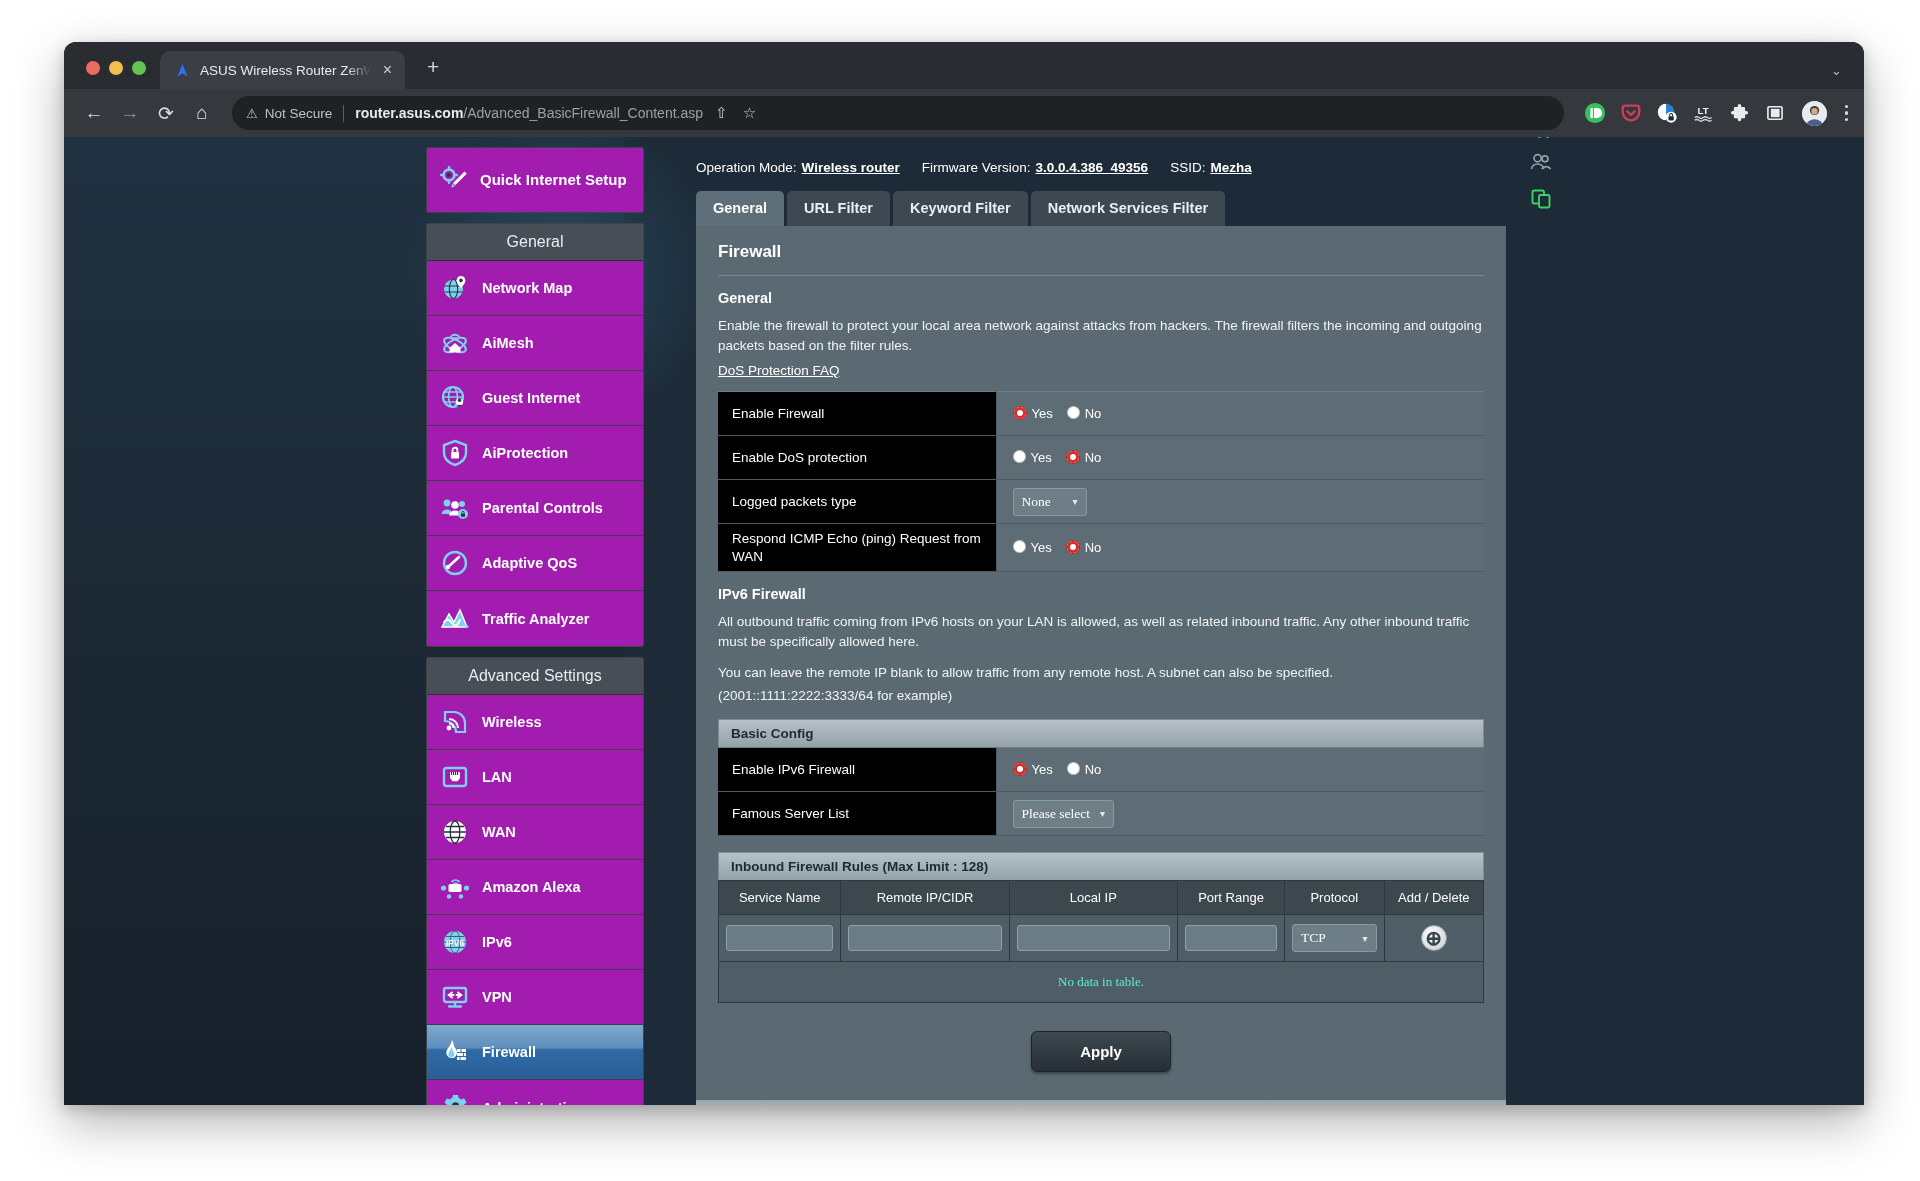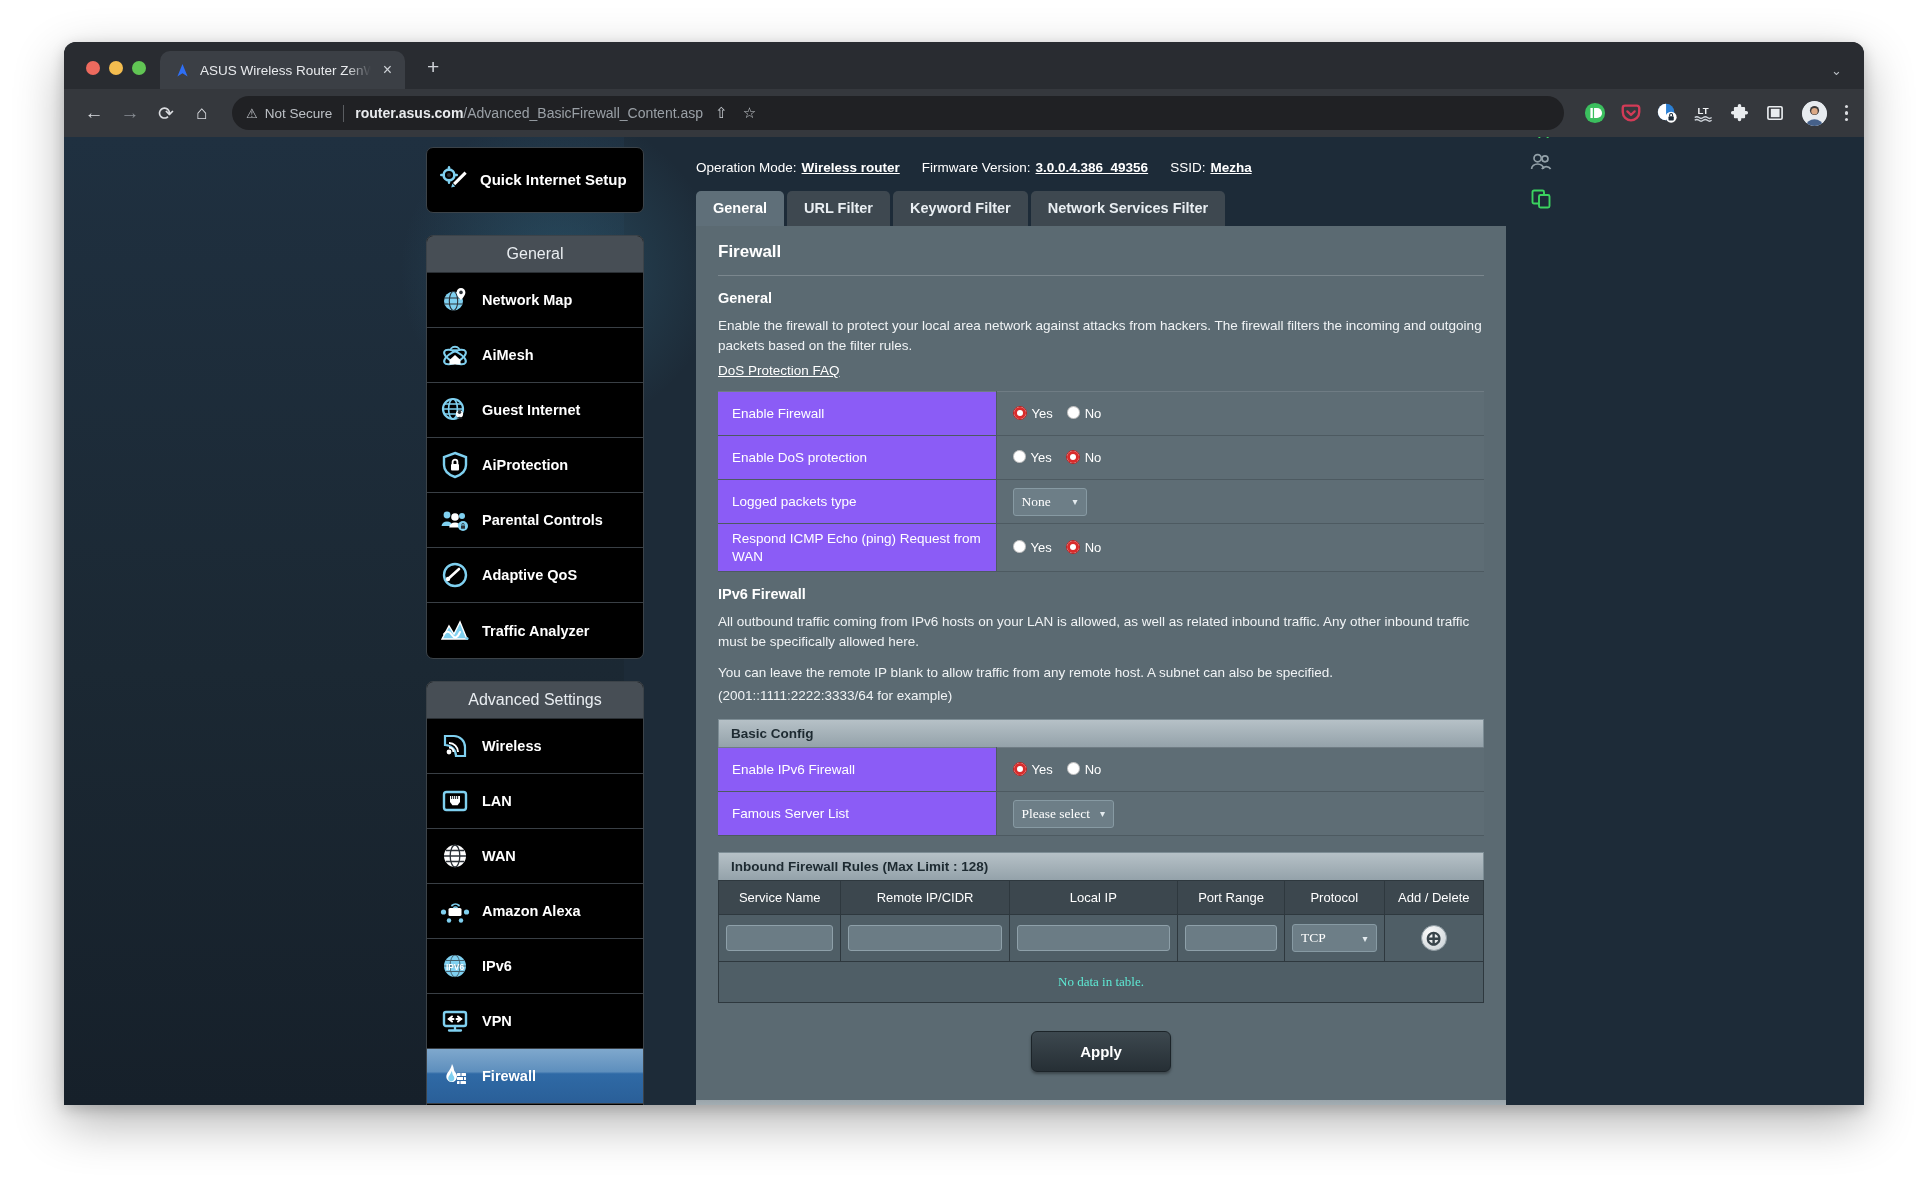--- a/index.html
+++ b/index.html
@@ -129,25 +129,25 @@
     position: absolute; left: 330px; top: -30px; width: 330px; height: 330px;
     background: radial-gradient(circle at 50% 50%, rgba(60,130,160,0.33), rgba(30,60,80,0) 68%);
   }
 
   
   #sidebar {
     position: absolute; left: 362px; top: 10px;
     width: 218px;
   }
   .side-card {
-    background: #000000;
-    border-radius: 7px;
+    background: #a21caf;
+    border-radius: 2px;
     border: 1px solid #3c4349;
     overflow: hidden;
-    margin-bottom: 22px;
+    margin-bottom: 10px;
   }
   .side-top {
     display: flex; align-items: center; gap: 11px;
     padding: 13px 12px; min-height: 64px;
   }
   .side-top-label {
     font-size: 15px; font-weight: bold; color: #ffffff; line-height: 1.25;
   }
   .side-group-head {
     text-align: center; font-size: 16px; color: #e9edf1;
@@ -213,21 +213,21 @@
     text-decoration: underline; margin-top: 8px;
   }
 
   
   .settings-table { width: 100%; border-collapse: collapse; margin-top: 12px; }
   .settings-table tr { border-top: 1px solid #6f7c84; border-bottom: 1px solid #4d5a61; }
   .settings-table td { padding: 0; height: 44px; vertical-align: middle; }
   td.lbl {
     width: 278px; padding: 6px 14px; font-size: 13.5px; color: #ffffff;
     border-right: 1px solid #4d5a61;
-    background: #8b5cf6;
+    background: #000000;
     line-height: 1.3;
   }
   td.val { padding: 6px 16px; background: #5e6d75; }
 
   .radio-group { display: flex; align-items: center; gap: 14px; }
   .radio-opt { display: flex; gap: 5px; font-size: 13px; color: #ffffff; }
   .radio {
     width: 13px; height: 13px; border-radius: 50%;
     background: #ffffff; flex: 0 0 13px;
     box-shadow: inset 0 0 0 1px rgba(0,0,0,0.25);

